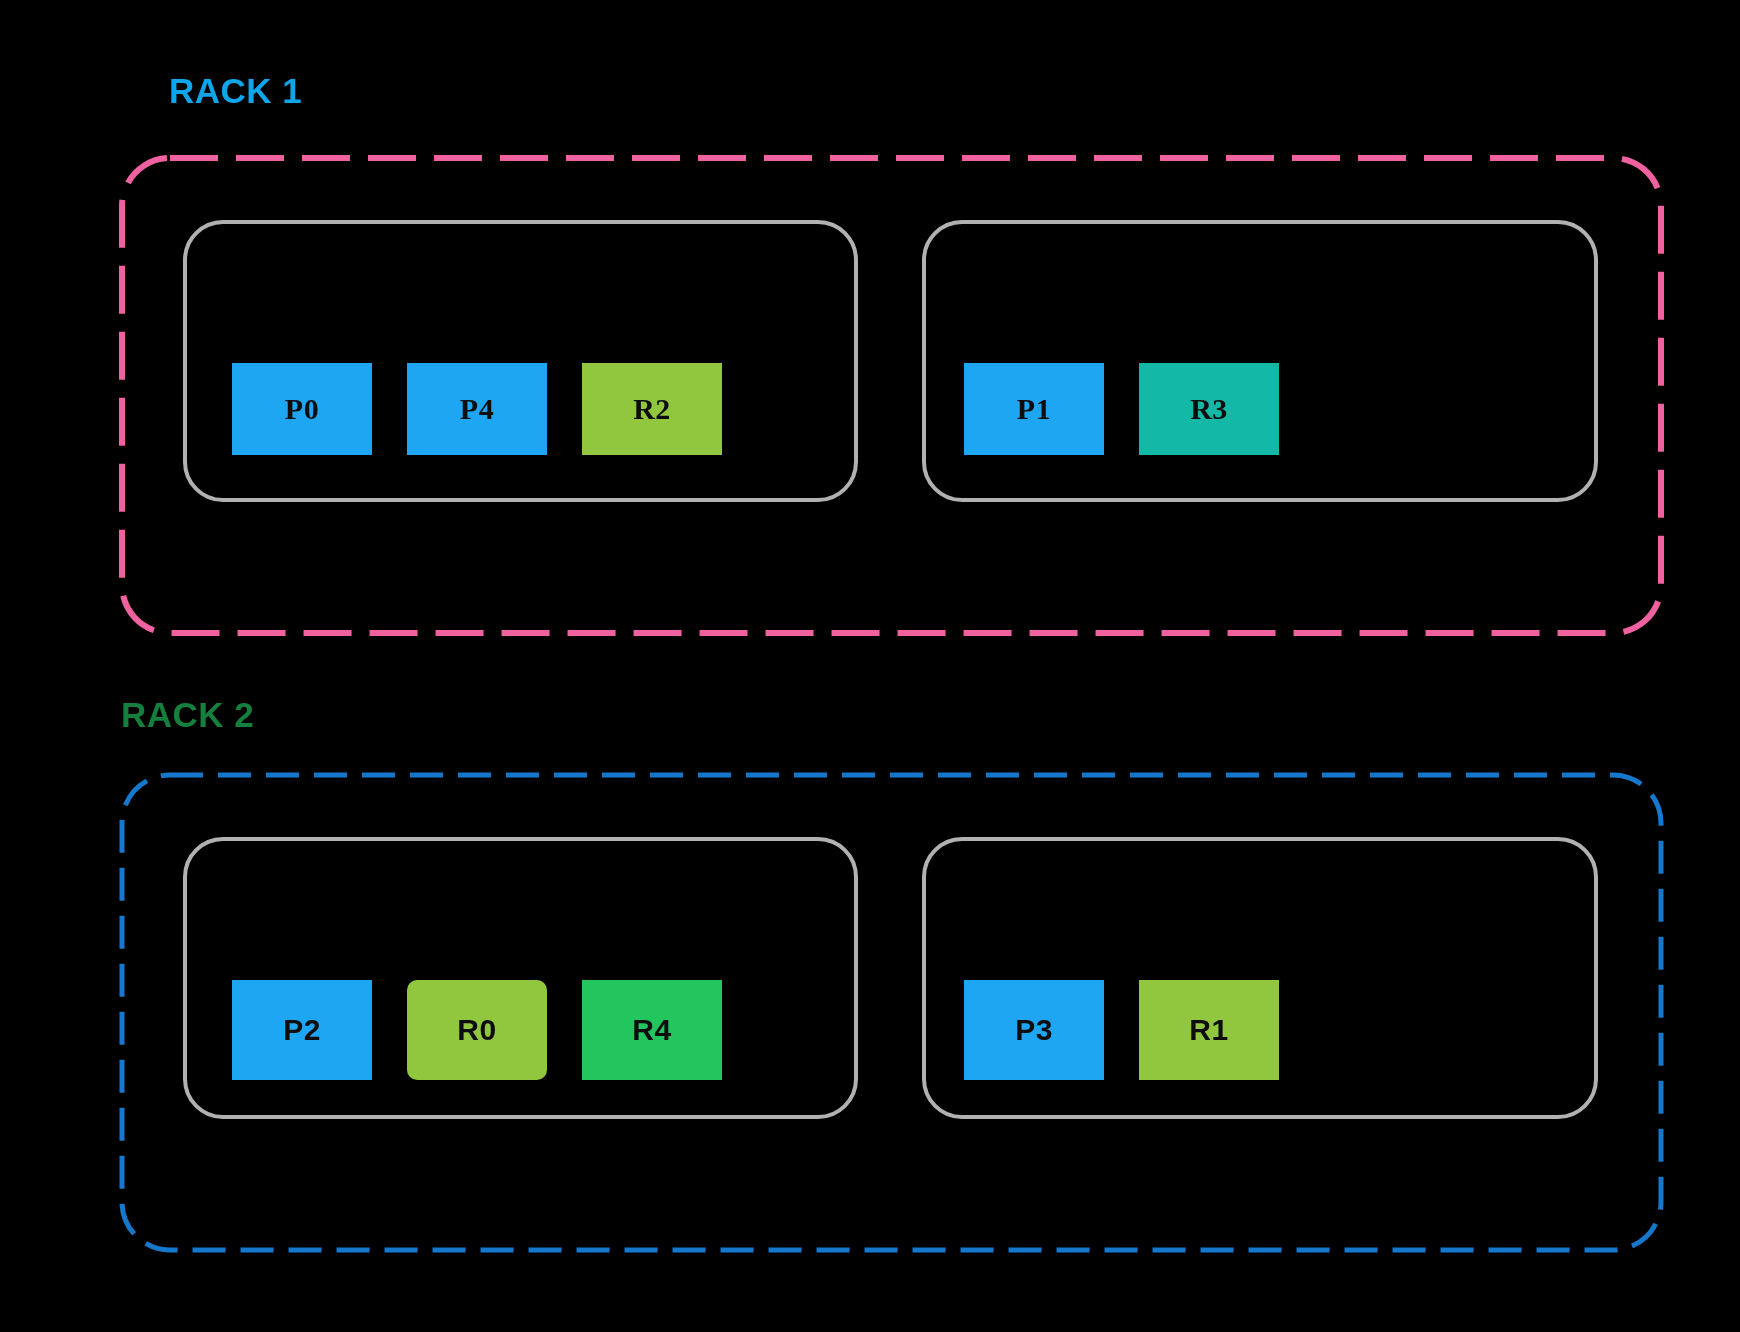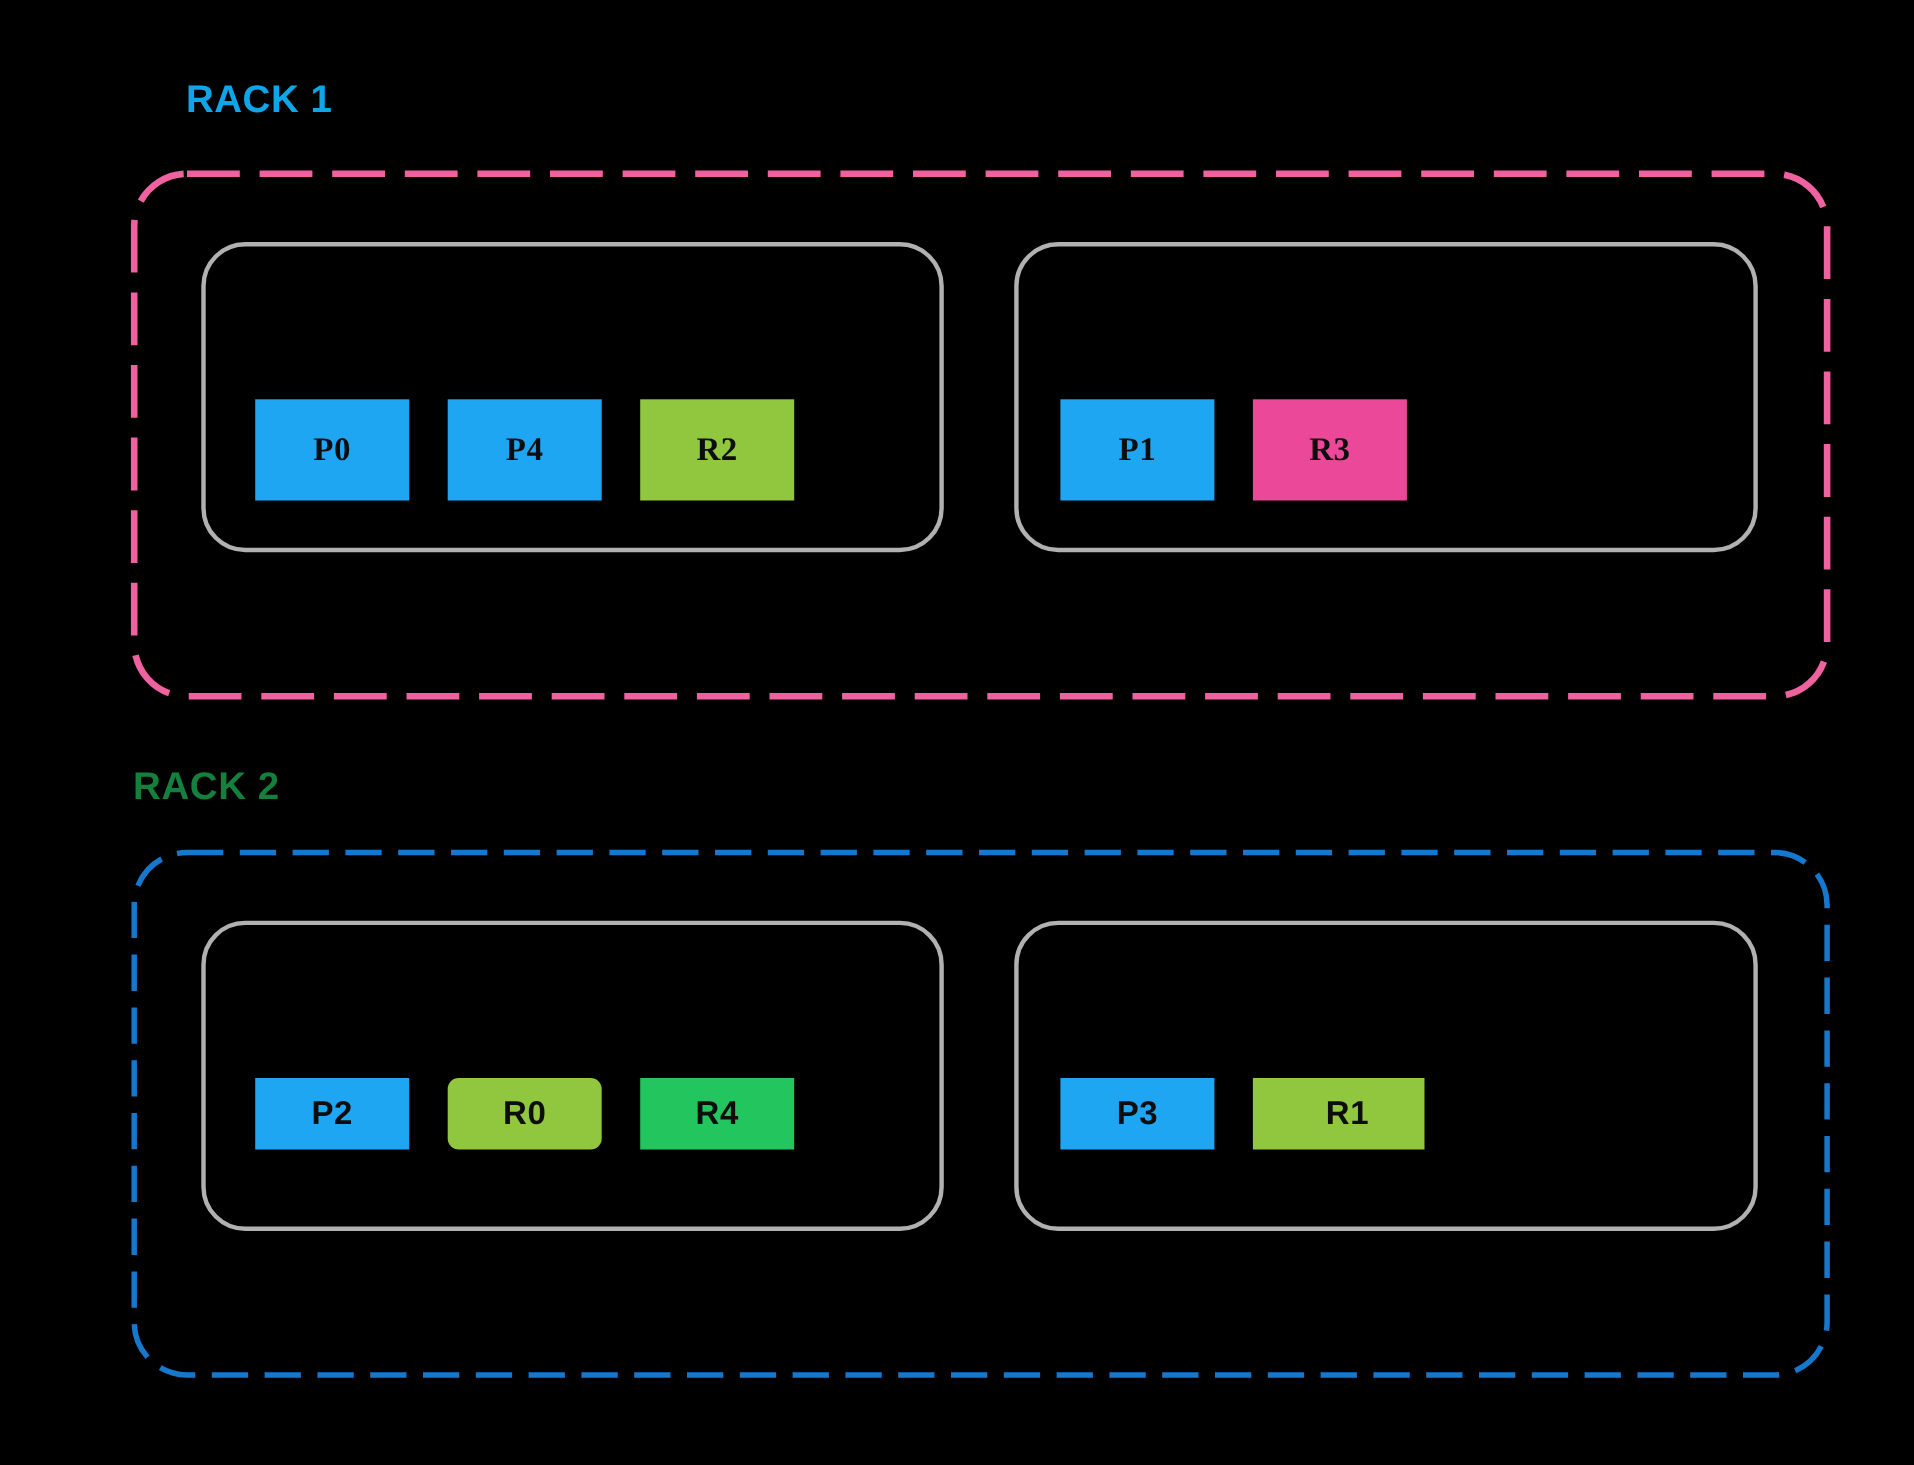--- a/index.html
+++ b/index.html
@@ -33,54 +33,54 @@
     width:140px;
     display:flex;
     align-items:center;
     justify-content:center;
     font-size:30px;
     font-weight:700;
     color:#0D0D0D;
     letter-spacing:0.5px;
   }
   .rack1 .node{top:363px;height:92px;font-family:Liberation Serif, serif;}
-  .rack2 .node{top:980px;height:65px;}
+  .rack2 .node{top:980px;height:100px;}
 </style>
 </head>
 <body>
 
 <div class="canvas">
 
   <div class="rack1">
     <div class="rack-label" style="left: 121px; top: 73px; color: #0ea5e9; margin-left: 48px;">RACK 1</div>
 
     <svg class="dash-svg" style="left:116px;top:152px;" width="1550" height="488">
       <rect class="dash-rect" x="6" y="6" width="1539" height="475" rx="48" stroke-width="6" stroke-dasharray="48 18" style="stroke: rgb(240, 97, 159);"></rect>
     </svg>
 
     <div class="host" style="left:183px;top:220px;width:675px;"></div>
     <div class="host" style="left:922px;top:220px;width:676px;"></div>
 
     <div class="node" style="left: 232px; background: rgb(31, 166, 242);">P0</div>
     <div class="node" style="left: 407px; background: rgb(31, 166, 242);">P4</div>
     <div class="node" style="left: 582px; background: rgb(144, 199, 63);">R2</div>
     <div class="node" style="left: 964px; background: rgb(31, 166, 242);">P1</div>
-    <div class="node" style="left: 1139px; background: #ec4899;">R3</div>
+    <div class="node" style="left: 1139px; background: #14b8a6;">R3</div>
   </div>
 
   <div class="rack2">
     <div class="rack-label" style="left: 121px; top: 697px; color: #15803d;">RACK 2</div>
 
     <svg class="dash-svg" style="left:116px;top:769px;" width="1550" height="488">
       <rect class="dash-rect" x="6" y="6" width="1539" height="475" rx="48" stroke-width="5" stroke-dasharray="33 15" style="stroke: rgb(22, 120, 204);"></rect>
     </svg>
 
     <div class="host" style="left:183px;top:837px;width:675px;"></div>
     <div class="host" style="left:922px;top:837px;width:676px;"></div>
 
     <div class="node" style="left: 232px; background: rgb(31, 166, 242);">P2</div>
     <div class="node" style="left: 407px; background: rgb(144, 199, 63); border-radius: 10px;">R0</div>
     <div class="node" style="left: 582px; background: #22c55e;">R4</div>
     <div class="node" style="left: 964px; background: rgb(31, 166, 242);">P3</div>
-    <div class="node" style="left: 1139px; background: rgb(144, 199, 63); padding-left: 16px;">R1</div>
+    <div class="node" style="left: 1139px; background: rgb(144, 199, 63);">R1</div>
   </div>
 
 </div>
 
 </body></html>

